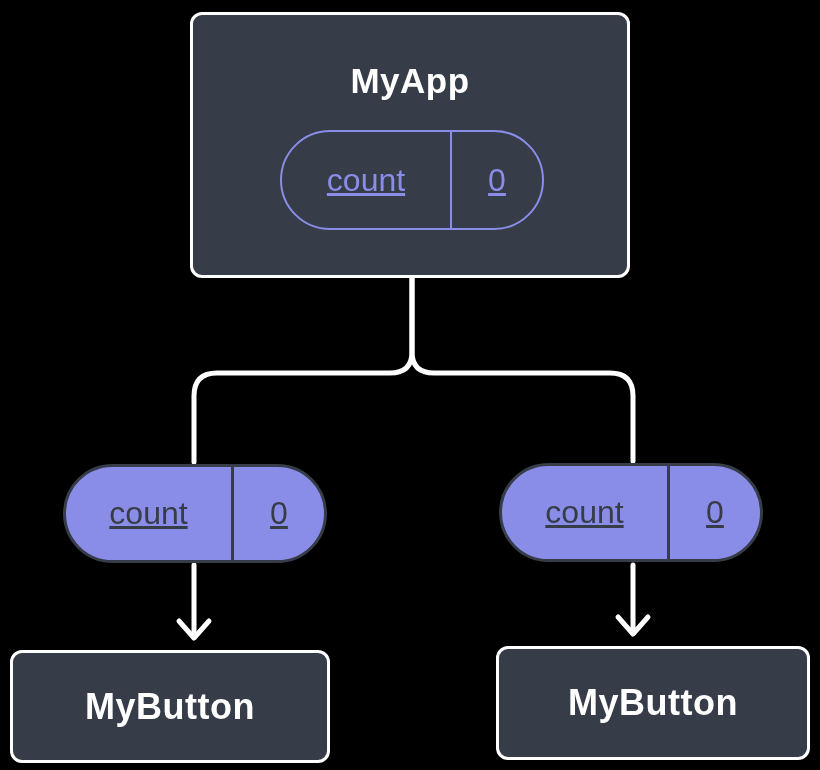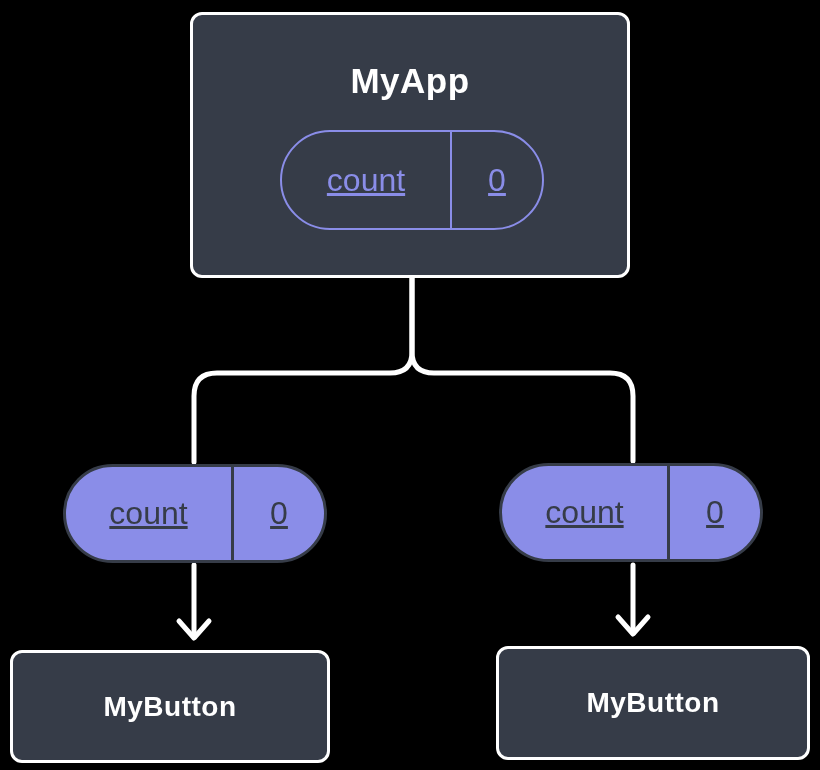--- a/index.html
+++ b/index.html
@@ -94,21 +94,21 @@
   .prop-pill .pill-value { flex: 1; }
   .prop-pill-left  { left: 63px;  top: 464px; }
   .prop-pill-right { left: 499px; top: 463px; }
   .child-node {
     display: flex;
     align-items: center;
     justify-content: center;
   }
   .child-node-left  { left: 10px;  top: 650px; width: 320px; height: 113px; }
   .child-node-right { left: 496px; top: 646px; width: 314px; height: 114px; }
-  .child-node .node-title { font-size: 28px; }
+  .child-node .node-title { font-size: 36px; }
 </style>
 </head>
 <body>
 
 <div class="canvas">
 
   <svg class="connector-layer" width="820" height="770" viewBox="0 0 820 770">
     <path d="M412 278 V352 Q412 373 390 373 H217 Q194 373 194 396 V462"></path>
     <path d="M412 278 V352 Q412 373 434 373 H610 Q633 373 633 396 V461"></path>
     <path d="M194 565 V637"></path>

